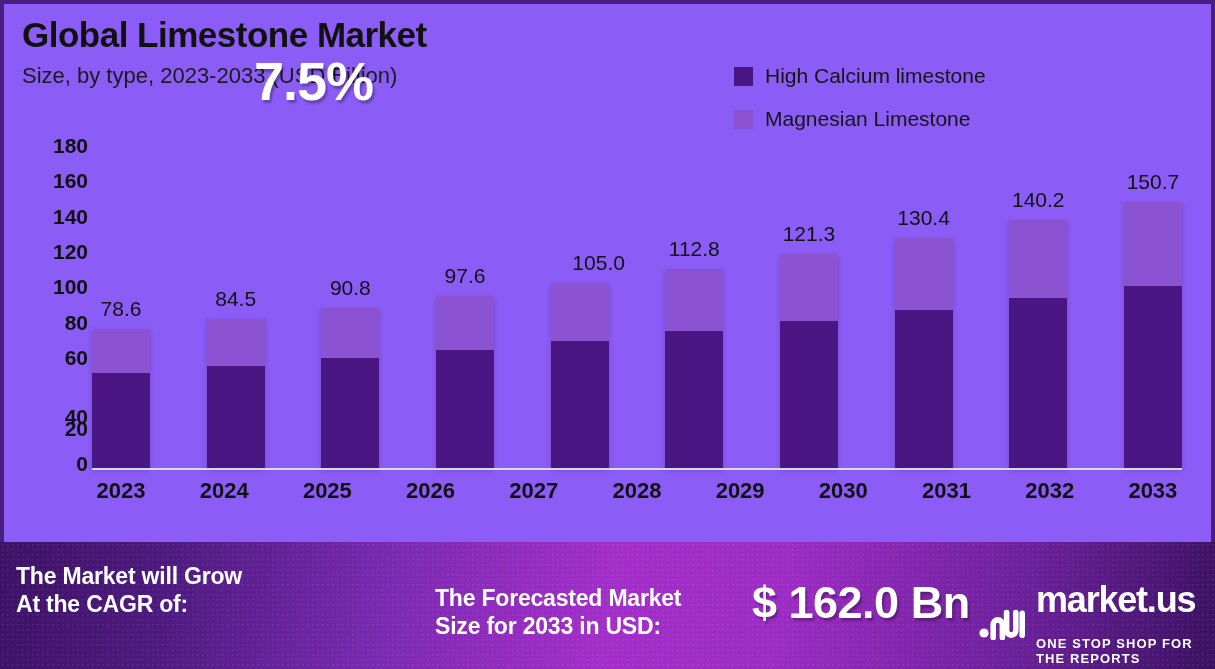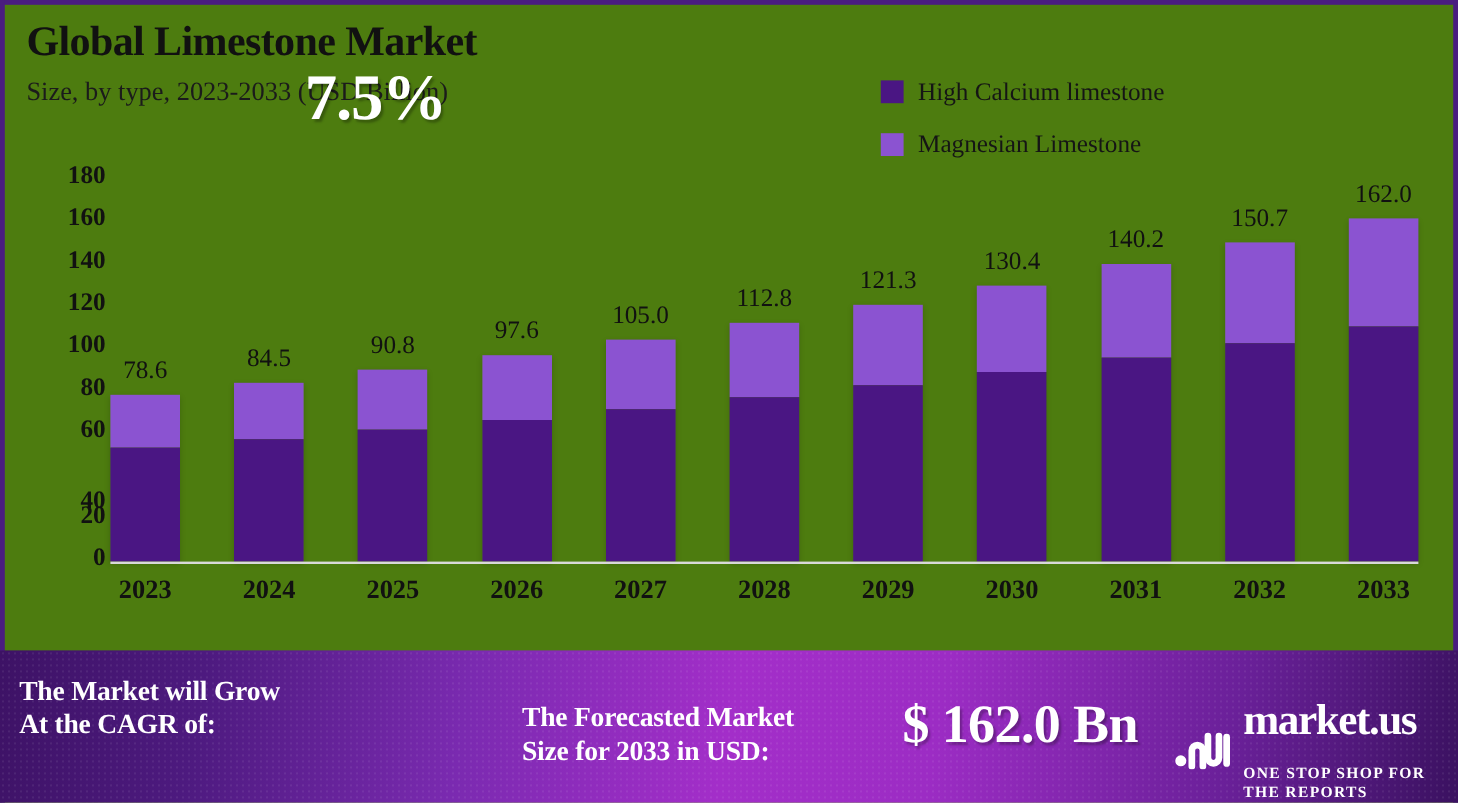--- a/index.html
+++ b/index.html
@@ -5,24 +5,23 @@
   * { box-sizing: border-box; margin: 0; padding: 0; }
   html, body {
     width: 1215px; height: 669px;
     font-family: "Liberation Sans", sans-serif;
     background: #ffffff;
     overflow: hidden;
   }
   .infographic {
     position: relative;
     width: 1215px; height: 669px;
-    background: #4d7c0f;
+    background: #8b5cf6;
     border: 4px solid #4a1d80;
     border-bottom: none;
-    font-family: Liberation Serif, serif;
   }
 
   
   .header { position: absolute; left: 18px; top: 12px; }
   .chart-title {
     font-size: 35px; font-weight: 700; color: #111111;
     letter-spacing: -0.5px; line-height: 1.1;
   }
   .chart-subtitle {
     font-size: 22px; font-weight: 400; color: #1b1b1b;
@@ -214,21 +213,21 @@
             </div>
           </div>
           <div class="bar-col">
             <div class="bar-value" style="bottom: 180.427px;">97.6</div>
             <div class="bar-stack" style="height: 172.427px;">
               <div class="seg-top" style="height: 54.2367px; background: rgb(139, 83, 209);"></div>
               <div class="seg-bottom" style="height: 118.19px; background: rgb(74, 22, 131);"></div>
             </div>
           </div>
           <div class="bar-col">
-            <div class="bar-value" style="bottom: 193.5px;">105.0</div>
+            <div class="bar-value" style="bottom: 193.5px; margin-left: 19px;">105.0</div>
             <div class="bar-stack" style="height: 185.5px;">
               <div class="seg-top" style="height: 58.3px; background: rgb(139, 83, 209);"></div>
               <div class="seg-bottom" style="height: 127.2px; background: rgb(74, 22, 131);"></div>
             </div>
           </div>
           <div class="bar-col">
             <div class="bar-value" style="bottom: 207.28px;">112.8</div>
             <div class="bar-stack" style="height: 199.28px;">
               <div class="seg-top" style="height: 62.7167px; background: rgb(139, 83, 209);"></div>
               <div class="seg-bottom" style="height: 136.563px; background: rgb(74, 22, 131);"></div>
@@ -253,27 +252,20 @@
             <div class="bar-stack" style="height: 247.687px;">
               <div class="seg-top" style="height: 77.91px; background: rgb(139, 83, 209);"></div>
               <div class="seg-bottom" style="height: 169.777px; background: rgb(74, 22, 131);"></div>
             </div>
           </div>
           <div class="bar-col">
             <div class="bar-value" style="bottom: 274.237px;">150.7</div>
             <div class="bar-stack" style="height: 266.237px;">
               <div class="seg-top" style="height: 83.74px; background: rgb(139, 83, 209);"></div>
               <div class="seg-bottom" style="height: 182.497px; background: rgb(74, 22, 131);"></div>
-            </div>
-          </div>
-          <div class="bar-col">
-            <div class="bar-value" style="bottom: 294.2px;">162.0</div>
-            <div class="bar-stack" style="height: 286.2px;">
-              <div class="seg-top" style="height: 90.1px; background: rgb(139, 83, 209);"></div>
-              <div class="seg-bottom" style="height: 196.1px; background: rgb(74, 22, 131);"></div>
             </div>
           </div>
         </div>
       <div class="baseline"></div>
     </div>
     <div class="x-axis">
         <div class="x-tick">2023</div>
         <div class="x-tick">2024</div>
         <div class="x-tick">2025</div>
         <div class="x-tick">2026</div>

